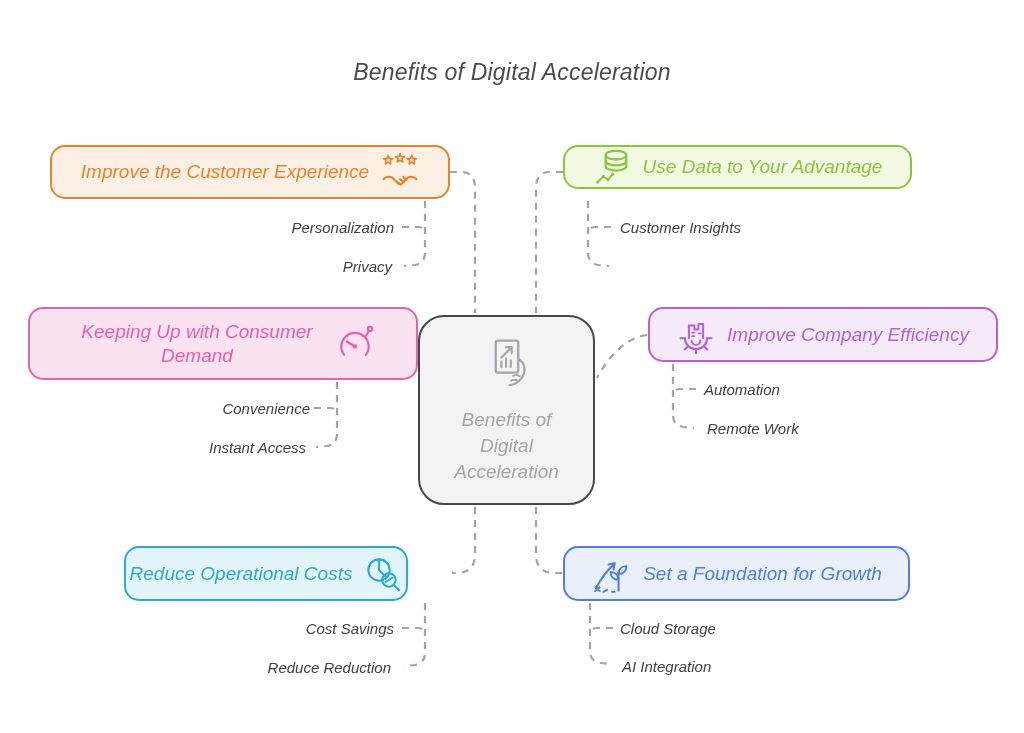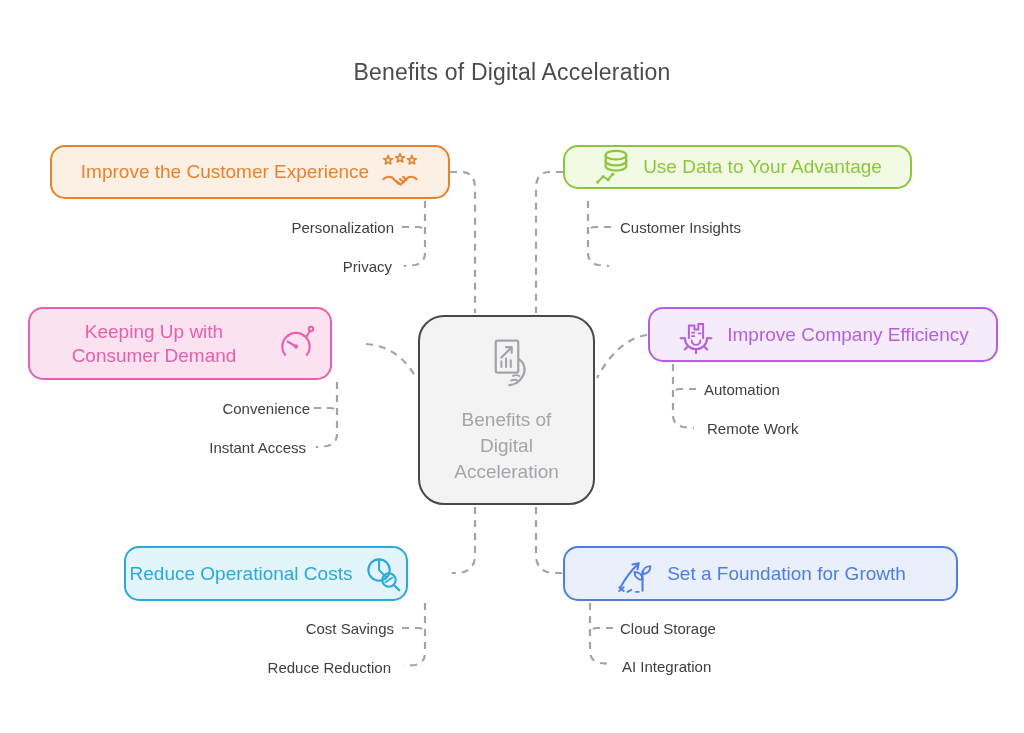--- a/index.html
+++ b/index.html
@@ -1,19 +1,19 @@
 <!DOCTYPE html>
 <html><head>
 <meta charset="utf-8">
 <style>
   * { margin:0; padding:0; box-sizing:border-box; }
   html,body { background:#ffffff; }
   body { font-family:"Liberation Sans", sans-serif; }
   .canvas {
-    position:relative; width:1024px; height:733px; background:#ffffff; overflow:hidden;
+    position:relative; width:1024px; height:733px; background:#ffffff; overflow:hidden;font-style:italic;
   }
   .title {
     position:absolute; left:0; top:59px; width:100%; text-align:center;
     font-size:23px; font-weight:400; color:var(--title-color,#4b4b4b); letter-spacing:.2px;
   }
   svg.connectors { position:absolute; left:0; top:0; }
   svg.connectors path {
     fill:none; stroke:var(--connector,#a3a3a3); stroke-width:2.2;
     stroke-dasharray:7 6; stroke-linecap:butt;
   }
@@ -99,21 +99,21 @@
         <path d="M6 43 L13 36 L19 40 L25 33" stroke-width="2.4"></path>
         <circle cx="6" cy="43" r="2" fill="currentColor" stroke="none"></circle>
         <circle cx="13" cy="36" r="2" fill="currentColor" stroke="none"></circle>
         <circle cx="19" cy="40" r="2" fill="currentColor" stroke="none"></circle>
         <circle cx="25" cy="33" r="2" fill="currentColor" stroke="none"></circle>
       </svg>
     </span>
     <span class="label">Use Data to Your Advantage</span>
   </div>
 
-  <div class="branch" style="left: 28px; top: 307px; width: 304px; height: 73px; --accent: #e760ac; --fill: #fae2f0;">
+  <div class="branch" style="left: 28px; top: 307px; width: 390px; height: 73px; --accent: #e760ac; --fill: #fae2f0;">
     <span class="label wrap" style="width:252px">Keeping Up with Consumer Demand</span>
     <span class="icon">
       <svg width="40" height="40" viewBox="0 0 48 48">
         <path d="M11 37 A16.4 16.4 0 1 1 37 37" stroke-width="2.6"></path>
         <path d="M24 27 L14 21" stroke-width="2.6"></path>
         <circle cx="24" cy="27" r="2.6" fill="currentColor" stroke="none"></circle>
         <circle cx="15" cy="14" r="1.4" fill="currentColor" stroke="none"></circle>
         <circle cx="33" cy="14" r="1.4" fill="currentColor" stroke="none"></circle>
         <path d="M36 16 L41 8" stroke-width="2.4"></path>
         <circle cx="42" cy="6" r="2.6" stroke-width="2.4"></circle>
@@ -140,21 +140,21 @@
       <svg width="38" height="38" viewBox="0 0 48 48">
         <circle cx="19" cy="19" r="13.5" stroke-width="2.6"></circle>
         <path d="M19 19 V5.5 M19 19 L28.6 28.6" stroke-width="2.6"></path>
         <circle cx="31.5" cy="31.5" r="8.5" stroke-width="2.6"></circle>
         <path d="M27 34.5 l9 -6" stroke-width="2.2"></path>
         <path d="M37.8 37.8 L44.5 44.5" stroke-width="2.8"></path>
       </svg>
     </span>
   </div>
 
-  <div class="branch" style="left: 563px; top: 546px; width: 395px; height: 55px; --accent: #4d7ee0; --fill: #e9f0fb;">
+  <div class="branch" style="left: 563px; top: 546px; width: 347px; height: 55px; --accent: #4d7ee0; --fill: #e9f0fb;">
     <span class="icon">
       <svg width="40" height="40" viewBox="0 0 48 48">
         <path d="M6 41 C12 30 18 21 27 13" stroke-width="2.5"></path>
         <path d="M21 12.5 L28.5 11 L27 18.5" stroke-width="2.5"></path>
         <path d="M33 44 V21" stroke-width="2.5"></path>
         <path d="M33 31 C27 31 23.5 27 23.5 21.5 C29.5 21.5 33 25.5 33 31 Z" stroke-width="2.3"></path>
         <path d="M33 24 C39 24 42.5 20 42.5 14.5 C36.5 14.5 33 18.5 33 24 Z" stroke-width="2.3"></path>
         <path d="M5 40 l5.5 4.5 M10.5 40 L5 44.5 M15 45.5 l4.5 -2.5 M25 45.5 h3.5" stroke-width="2.2"></path>
       </svg>
     </span>

